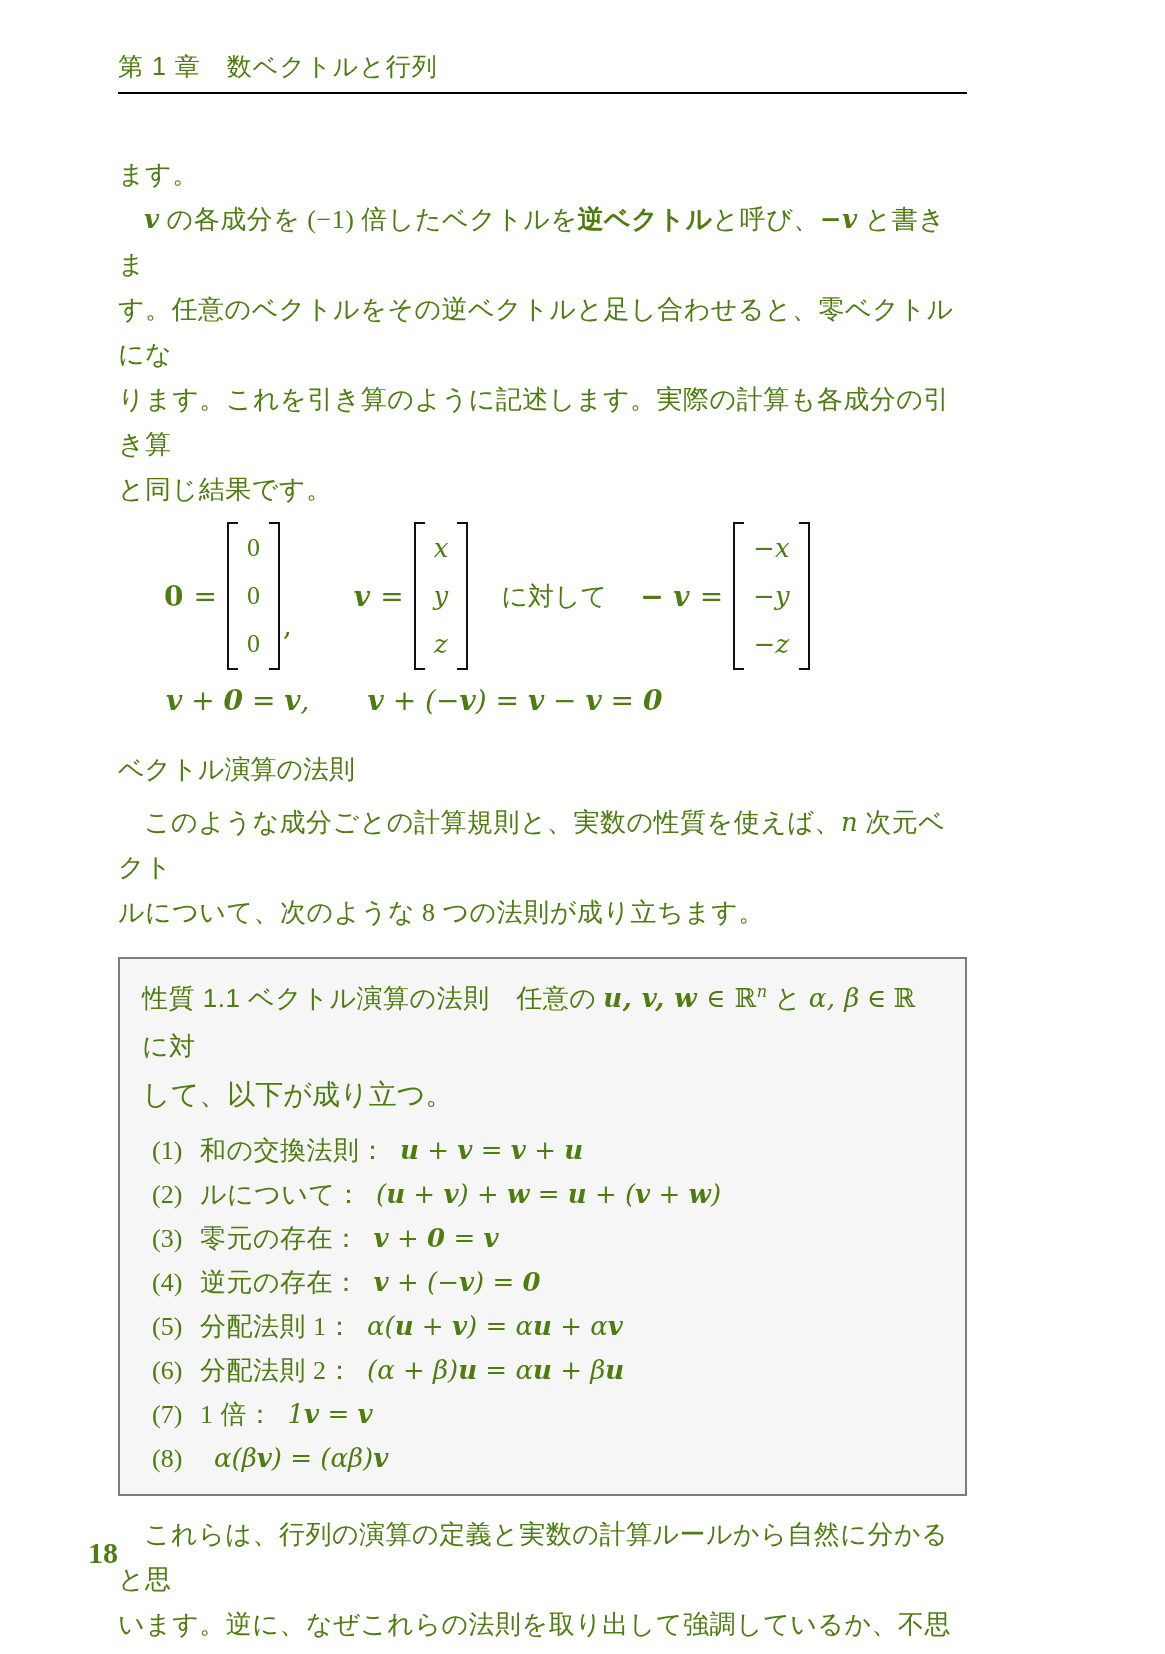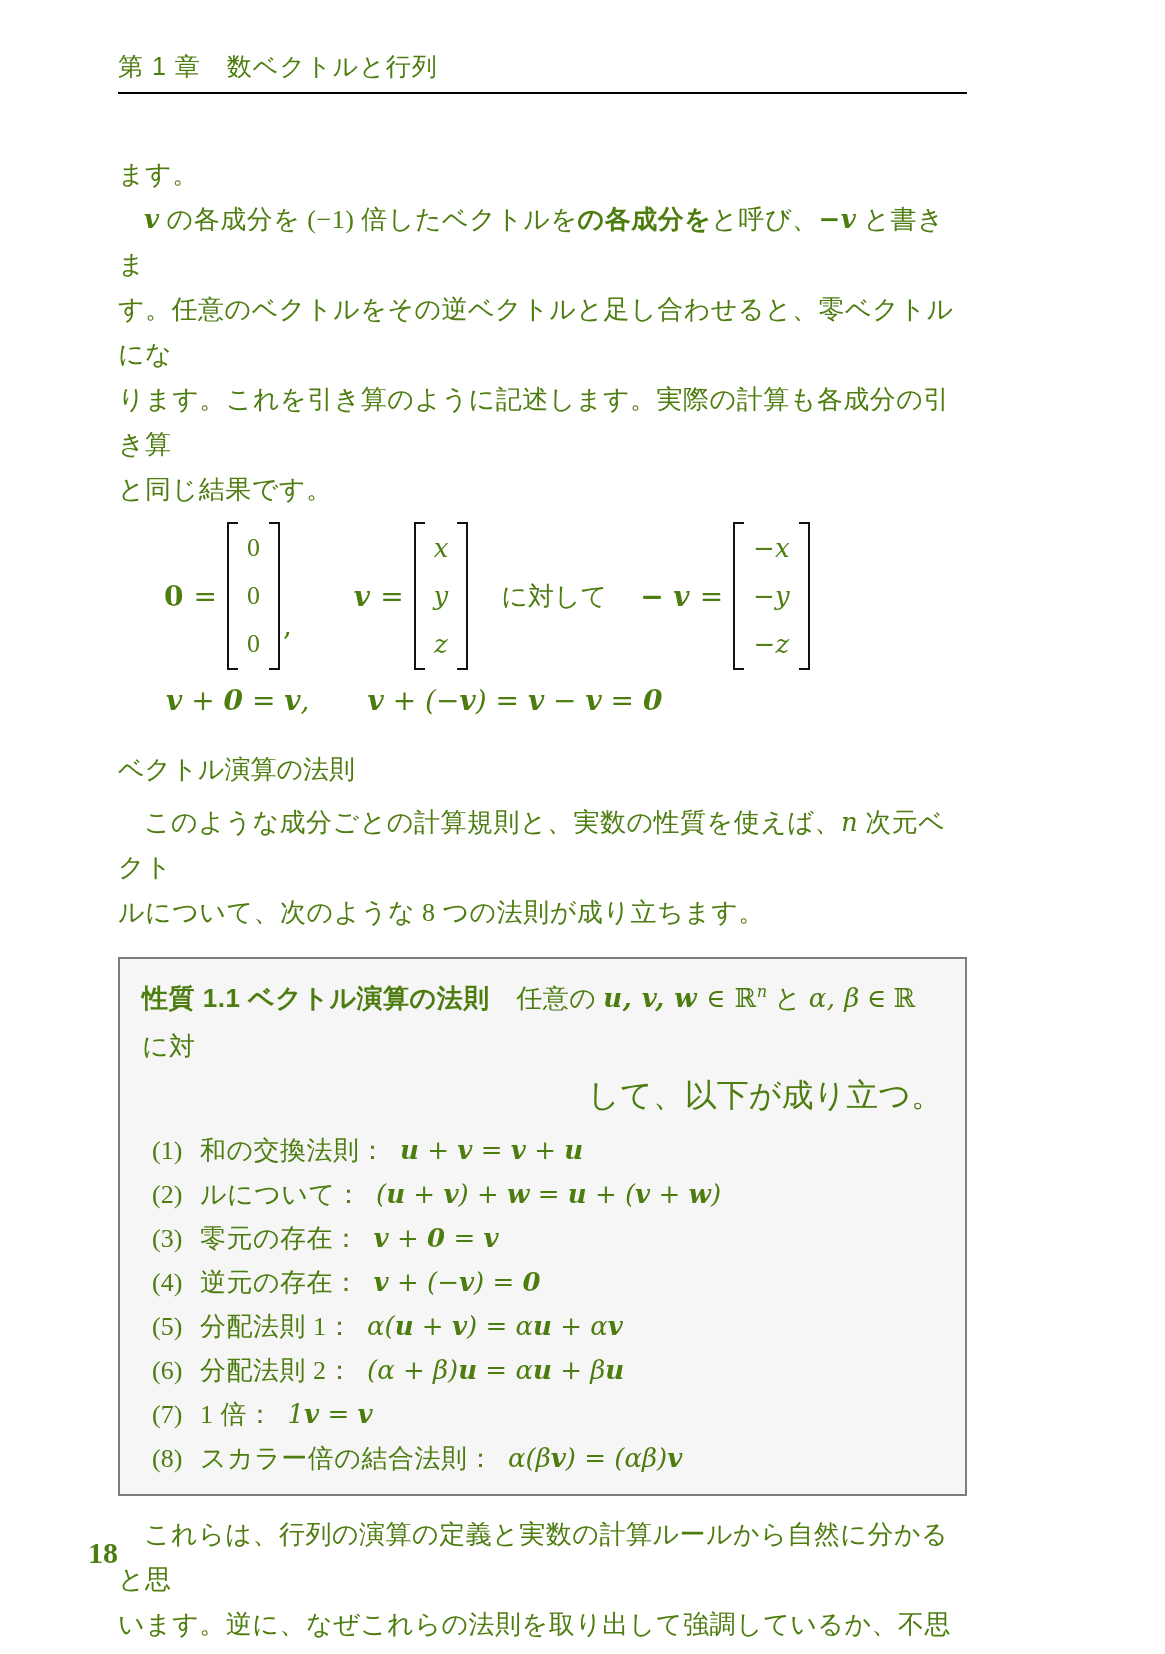--- a/index.html
+++ b/index.html
@@ -46,22 +46,22 @@
     margin-top:30px;font-family:"Liberation Sans","DejaVu Sans",sans-serif;
     font-weight:normal;font-size:26px;line-height:45px;
   }
   .p2{margin-top:8px;}
   
   .prop-box{
     margin-top:22px;background:#f6f6f6;border:2px solid #7d7d7d;
     padding:15px 22px 18px 22px;
   }
   .box-title-line{line-height:48px;font-size:26px;letter-spacing:0.5px;}
-  .box-title{font-family:"Liberation Sans","DejaVu Sans",sans-serif;font-weight:bold;}
-  .box-title-line2{line-height:48px;font-size:32px;text-align:right;}
+  .box-title{font-family:"Liberation Sans","DejaVu Sans",sans-serif;font-weight:normal;}
+  .box-title-line2{line-height:48px;font-size:28px;}
   .box-items{margin-top:14px;}
   .pitem{display:flex;align-items:baseline;line-height:34px;font-size:26px;padding-left:10px;}
   .pitem + .pitem{margin-top:9px;}
   .pnum{min-width:48px;font-style:normal;}
   .plabel{letter-spacing:0.5px;}
   .pformula{margin-left:14px;}
   .p3{margin-top:16px;}
   .page-number{
     position:absolute;left:88px;top:1536px;font-size:30px;font-weight:bold;
     font-family:"Liberation Serif","DejaVu Serif",serif;
@@ -72,21 +72,21 @@
 
 <div class="page">
   <div class="column">
 
     <div class="chapter-header">
       <span>第 1 章　数ベクトルと行列</span>
     </div>
 
     <div class="para p1">
       <span class="line">ます。</span>
-      <span class="line indent"><span class="math mb">v</span><span> の各成分を (−1) 倍したベクトルを</span><span class="jp-bold">の各成分を</span><span>と呼び、</span><span class="math mb">−v</span><span> と書きま</span></span>
+      <span class="line indent"><span class="math mb">v</span><span> の各成分を (−1) 倍したベクトルを</span><span class="jp-bold">逆ベクトル</span><span>と呼び、</span><span class="math mb">−v</span><span> と書きま</span></span>
       <span class="line">す。任意のベクトルをその逆ベクトルと足し合わせると、零ベクトルにな</span>
       <span class="line">ります。これを引き算のように記述します。実際の計算も各成分の引き算</span>
       <span class="line">と同じ結果です。</span>
     </div>
 
     <div class="eqblock">
       <div class="eqrow1">
         <span class="math rm mb big">0</span>
         <span class="math eqsign big">=</span>
         <span class="matrix">
@@ -172,21 +172,20 @@
             <span class="plabel">分配法則 2：</span>
             <span class="math mathfmt pformula">(α + β)<span class="mb">u</span> = α<span class="mb">u</span> + β<span class="mb">u</span></span>
           </div>
         <div class="pitem">
             <span class="pnum">(7)</span>
             <span class="plabel">1 倍：</span>
             <span class="math mathfmt pformula">1<span class="mb">v</span> = <span class="mb">v</span></span>
           </div>
         <div class="pitem">
             <span class="pnum">(8)</span>
-            <span class="plabel">スカラー倍の結合法則：</span>
             <span class="math mathfmt pformula">α(β<span class="mb">v</span>) = (αβ)<span class="mb">v</span></span>
           </div>
       </div>
     </div>
 
     <div class="para p3">
       <span class="line indent">これらは、行列の演算の定義と実数の計算ルールから自然に分かると思</span>
       <span class="line">います。逆に、なぜこれらの法則を取り出して強調しているか、不思議に</span>
 
     </div>

